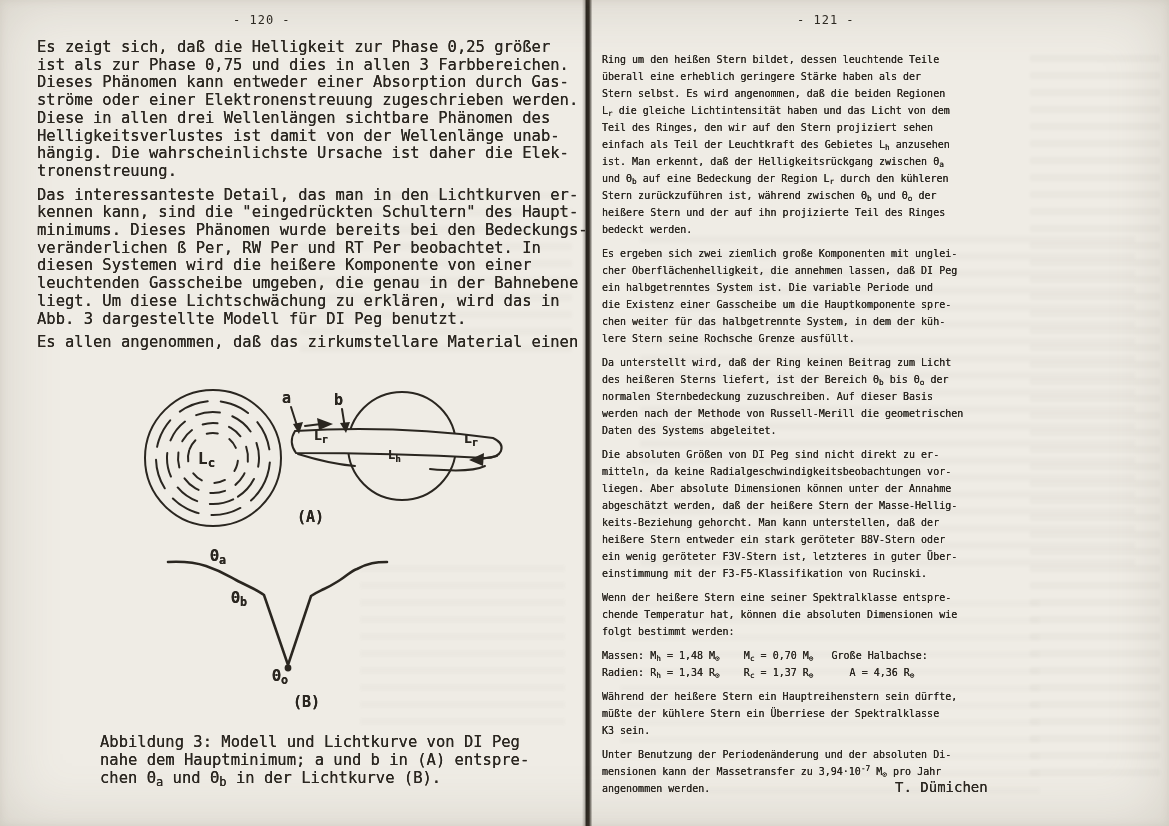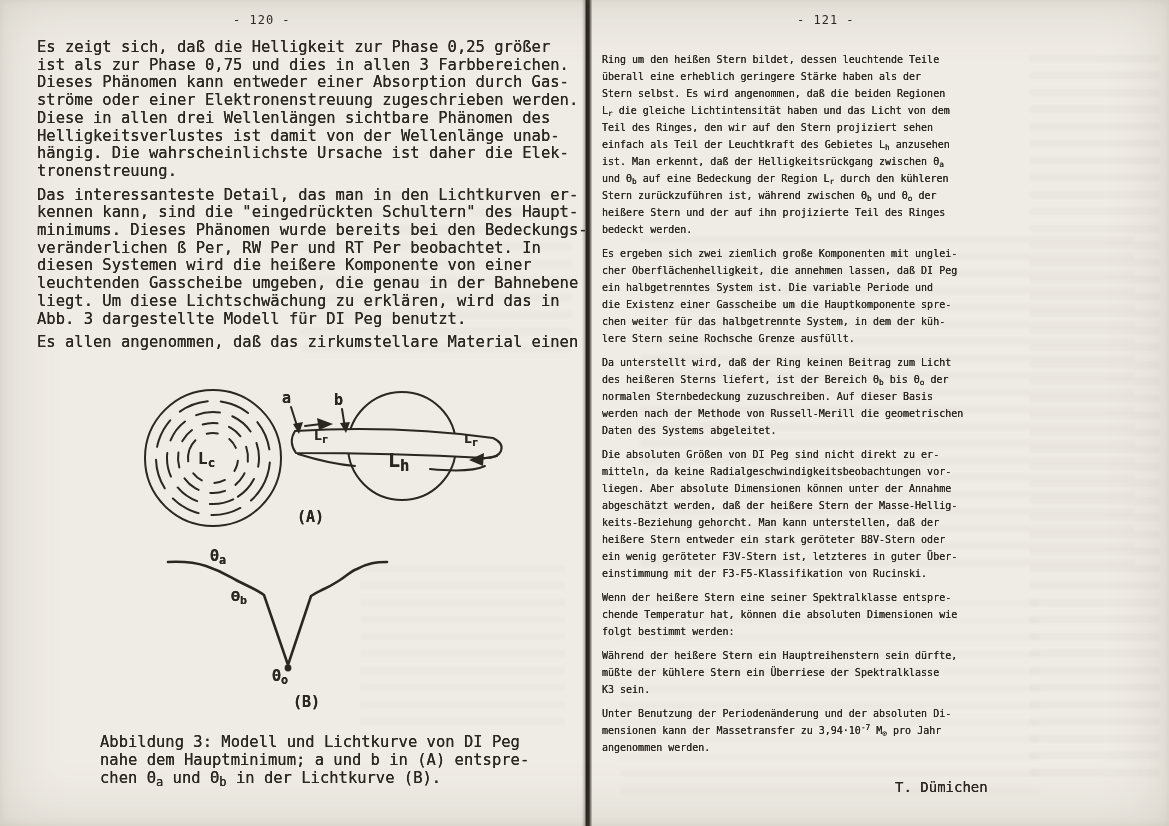--- a/index.html
+++ b/index.html
@@ -130,25 +130,25 @@
       <polygon class="solidshape" points="221,63 215,53 225,52"></polygon>
 
       <path class="ln" style="stroke-width:2.6" d="M43,192 C62,191 72,193 81,196 C96,201 102,205 111,210 C122,216 131,219 139,225 L163,295 L186,226 C192,222 195,221 199,219 C206,216 210,213 215,210 C223,205 226,201 232,199 C243,193 251,192 262,192"></path>
       <circle class="solidshape" cx="163" cy="298" r="3.4"></circle>
     </svg>
 
     <span class="figlabel" style="left:198px;top:449px;font-size:16px;">L<sub>c</sub></span>
     <span class="figlabel" style="left:282px;top:389px;">a</span>
     <span class="figlabel" style="left:334px;top:391px;">b</span>
     <span class="figlabel" style="left:314px;top:428px;font-size:13px;">L<sub>r</sub></span>
-    <span class="figlabel" style="left:388px;top:448px;font-size:20px;text-align:center;">L<sub>h</sub></span>
+    <span class="figlabel" style="left:388px;top:448px;font-size:12px;text-align:center;">L<sub>h</sub></span>
     <span class="figlabel" style="left:464px;top:431px;font-size:13px;">L<sub>r</sub></span>
     <span class="figlabel" style="left:297px;top:508px;">(A)</span>
     <span class="figlabel" style="left:210px;top:547px;">Θ<sub>a</sub></span>
-    <span class="figlabel" style="left:231px;top:589px;font-family:Liberation Mono, monospace;">Θ<sub>b</sub></span>
+    <span class="figlabel" style="left:231px;top:589px;">Θ<sub>b</sub></span>
     <span class="figlabel" style="left:272px;top:667px;">Θ<sub>o</sub></span>
     <span class="figlabel" style="left:293px;top:693px;">(B)</span>
 
     <div class="caption"><span class="u">Abbildung 3:</span><span> Modell und Lichtkurve von DI Peg
 nahe dem Hauptminimum; a und b in (A) entspre-
 chen Θ<sub>a</sub> und Θ<sub>b</sub> in der Lichtkurve (B).</span></div>
   </div>
 
   <div>
     <div class="pageno right">- 121 -</div>
@@ -180,20 +180,22 @@
 mitteln, da keine Radialgeschwindigkeitsbeobachtungen vor-
 liegen. Aber absolute Dimensionen können unter der Annahme
 abgeschätzt werden, daß der heißere Stern der Masse-Hellig-
 keits-Beziehung gehorcht. Man kann unterstellen, daß der
 heißere Stern entweder ein stark geröteter B8V-Stern oder
 ein wenig geröteter F3V-Stern ist, letzteres in guter Über-
 einstimmung mit der F3-F5-Klassifikation von Rucinski.</div>
       <div class="para">Wenn der heißere Stern eine seiner Spektralklasse entspre-
 chende Temperatur hat, können die absoluten Dimensionen wie
 folgt bestimmt werden:</div>
+      <div class="para">Massen: M<sub>h</sub> = 1,48 M<sub>⊙</sub>    M<sub>c</sub> = 0,70 M<sub>⊙</sub>   Große Halbachse:
+Radien: R<sub>h</sub> = 1,34 R<sub>⊙</sub>    R<sub>c</sub> = 1,37 R<sub>⊙</sub>      A = 4,36 R<sub>⊙</sub></div>
       <div class="para">Während der heißere Stern ein Hauptreihenstern sein dürfte,
 müßte der kühlere Stern ein Überriese der Spektralklasse
 K3 sein.</div>
       <div class="para">Unter Benutzung der Periodenänderung und der absoluten Di-
 mensionen kann der Massetransfer zu 3,94·10<sup>-7</sup> M<sub>⊙</sub> pro Jahr
 angenommen werden.</div>
     </div>
 
     <div class="signature">T. Dümichen</div>
   </div>

